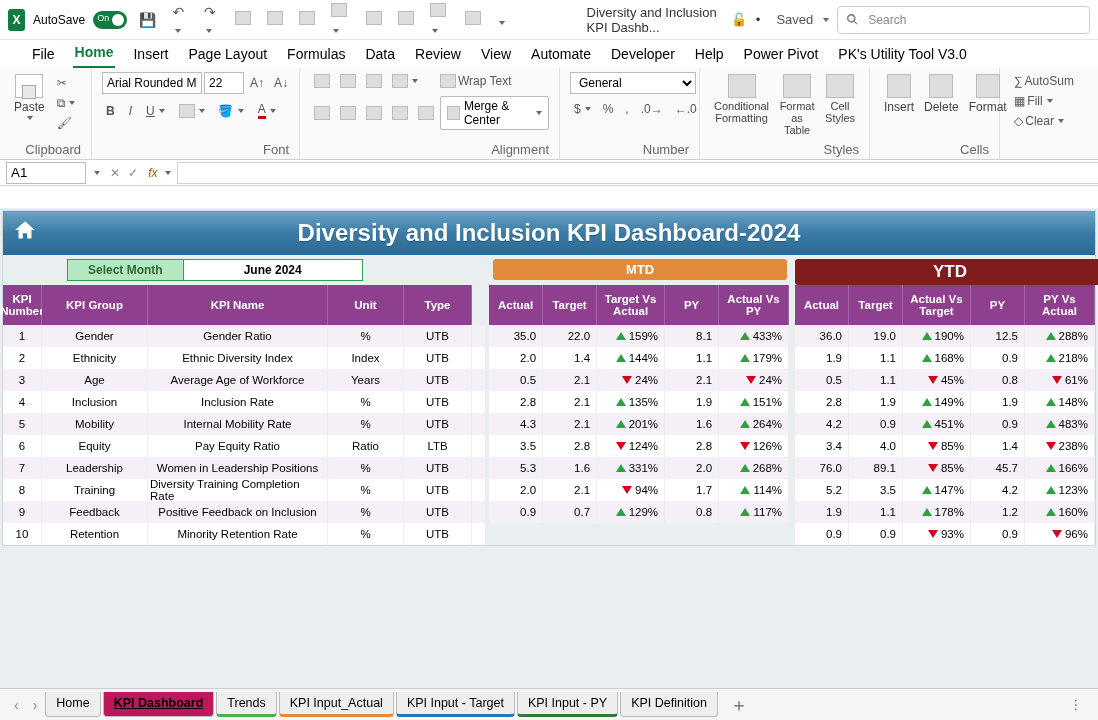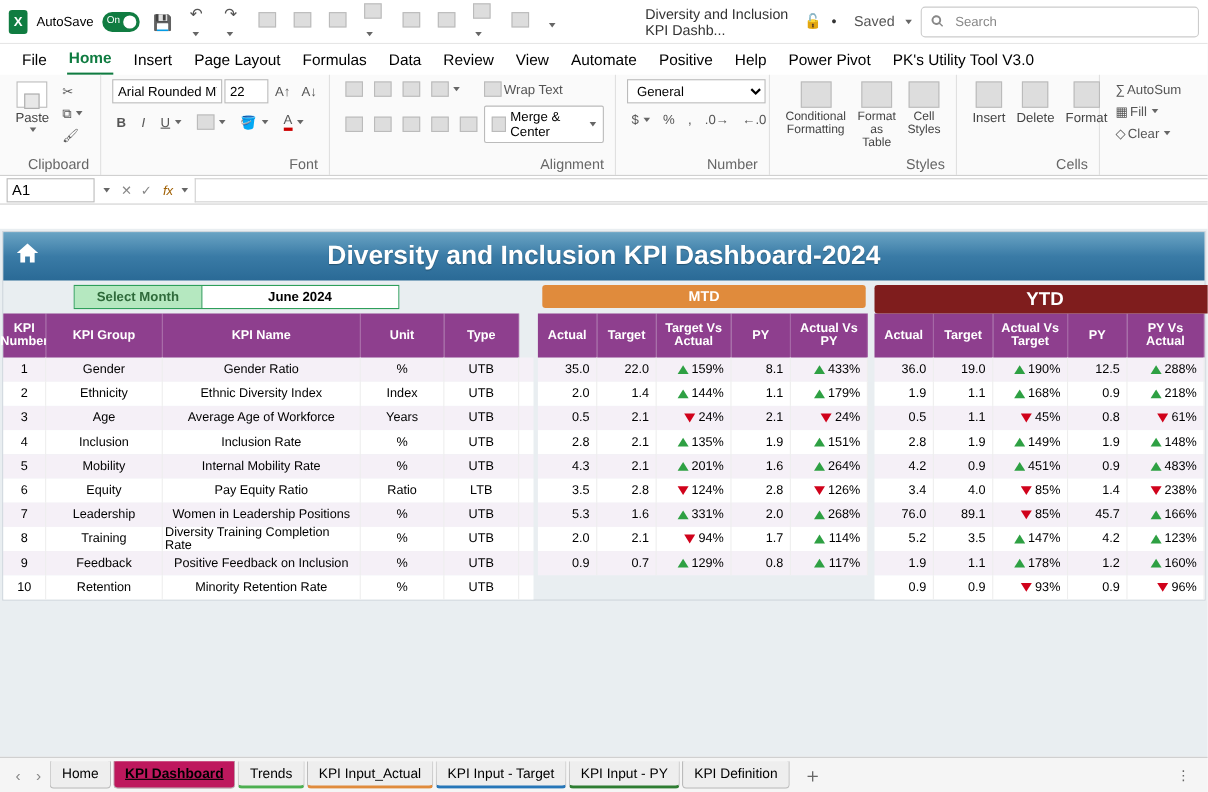--- a/index.html
+++ b/index.html
@@ -12,21 +12,21 @@
   .switch { width: 34px; height: 18px; border-radius: 9px; background: #107c41; position: relative; }
   .switch:after { content: ""; width: 12px; height: 12px; border-radius: 50%; background: #fff; position: absolute; top: 3px; right: 3px; }
   .switch-label { position: absolute; left: 4px; top: 2px; color: #fff; font-size: 9px; }
   .qat-icon { color: #555; padding: 0 4px; font-size: 14px; }
   .fname { margin-left: 70px; color: #333; font-size: 13px; display:flex; align-items:center; gap:8px; }
   .saved { color: #555; margin-left: 8px; }
   .searchbox { margin-left: auto; width: 320px; height: 28px; border: 1px solid #ccc; border-radius: 4px; display: flex; align-items: center; padding: 0 8px; color: #888; gap: 8px; background:#fff;}
   .searchbox svg { width: 14px; height: 14px; fill: #888; }
 
   
-  .ribbon-tabs { height: 28px; display: flex; align-items: flex-end; gap: 16px; padding: 0 18px; font-size: 14px; }
+  .ribbon-tabs { height: 28px; display: flex; align-items: flex-end; gap: 16px; padding: 0 30px; font-size: 14px; }
   .rtab { padding: 4px 2px 6px; cursor: pointer; }
   .rtab.active { color: #107c41; border-bottom: 2px solid #107c41; font-weight: 600; }
 
   
   .ribbon { height: 92px; background: #fafafa; border-bottom: 1px solid #d0d0d0; display: flex; font-size: 12px; position:relative; }
   .rgroup { border-right: 1px solid #e0e0e0; padding: 4px 10px 2px; display: flex; flex-direction: column; justify-content: space-between; position:relative;}
   .rgroup-label { text-align: right; font-size: 13px; color: #666; padding-top:2px;}
   .rbtn { color: #555; padding: 2px 4px; display: inline-flex; align-items: center; gap: 2px; font-size: 12px; }
   .rbigbtn { display: flex; flex-direction: column; align-items: center; gap: 2px; color: #444; padding: 2px 4px; }
   .rbigbtn .ricon { width: 28px; height: 24px; }
@@ -130,21 +130,21 @@
 <div class="ribbon-tabs" id="ribbon-tabs">
     <span class="rtab">File</span>
     <span class="rtab active">Home</span>
     <span class="rtab">Insert</span>
     <span class="rtab">Page Layout</span>
     <span class="rtab">Formulas</span>
     <span class="rtab">Data</span>
     <span class="rtab">Review</span>
     <span class="rtab">View</span>
     <span class="rtab">Automate</span>
-    <span class="rtab">Positive</span>
+    <span class="rtab">Developer</span>
     <span class="rtab">Help</span>
     <span class="rtab">Power Pivot</span>
     <span class="rtab">PK's Utility Tool V3.0</span>
   </div>
 
 <div class="ribbon">
   <div class="rgroup" style="width:92px">
     <div style="display:flex;gap:4px">
       <div class="rbigbtn">
         <span class="ricon" style="background:#fff;border:1px solid #bbb;position:relative">

